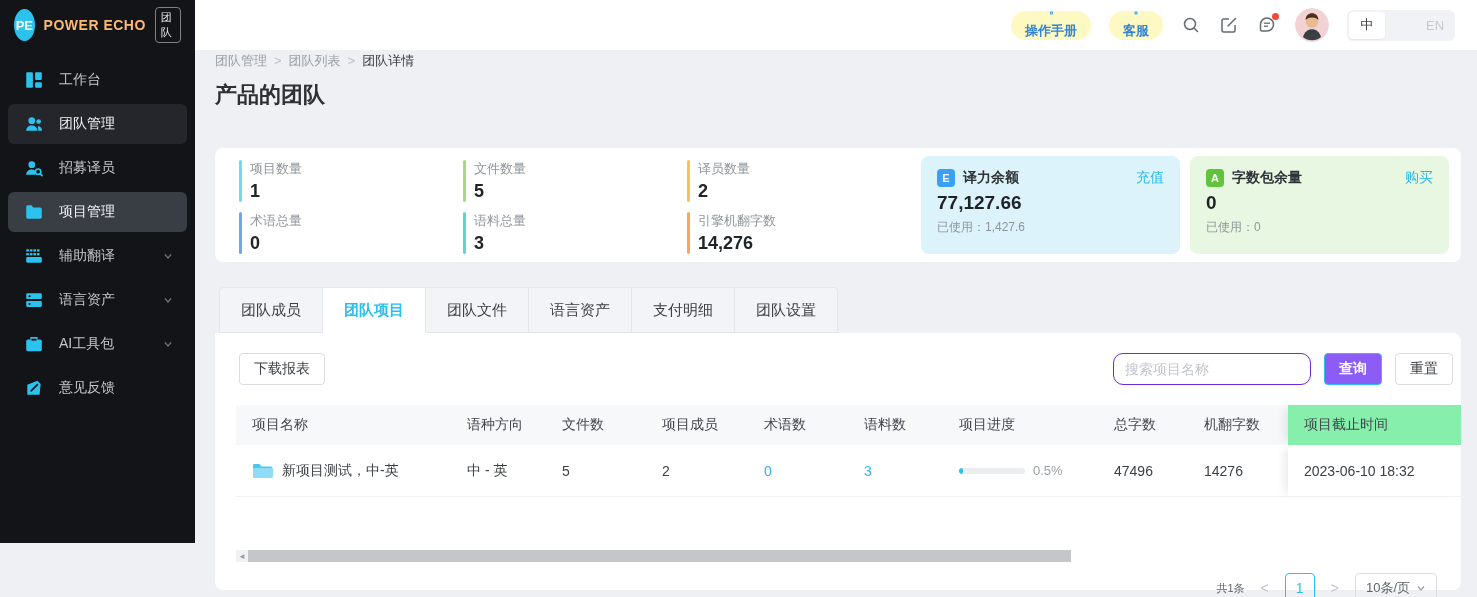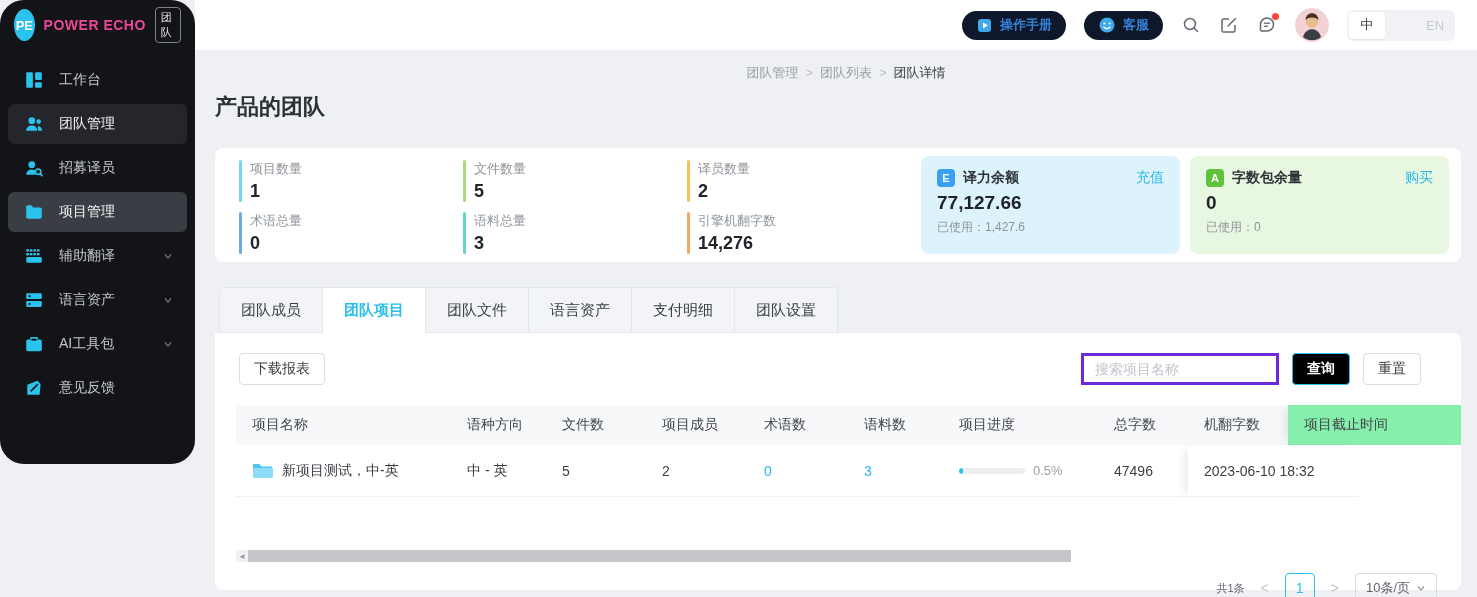--- a/index.html
+++ b/index.html
@@ -1,49 +1,49 @@
 <!DOCTYPE html>
 <html><head>
 <meta charset="utf-8">
 <style>
   * { margin:0; padding:0; box-sizing:border-box; }
   html,body { width:1477px; height:597px; }
   body { font-family:"Liberation Sans", sans-serif; background:#eef0f3; position:relative; overflow:hidden; color:#33373c; }
 
   
-  .sidebar { position:absolute; left:0; top:0; width:195px; height:464px; background:#131417; z-index:5;border-radius:24px; }
+  .sidebar { position:absolute; left:0; top:0; width:195px; height:543px; background:#131417; z-index:5; }
   .logo-row { display:flex; align-items:center; gap:9px; padding:9px 14px; height:50px; }
   .logo-circle { width:32px; height:32px; border-radius:50%; background:#2bc3ee; color:#fff; font-weight:bold; font-size:13px; display:flex; align-items:center; justify-content:center; }
-  .brand-name { color:#ec4899; font-weight:bold; font-size:14px; letter-spacing:.5px; white-space:nowrap; }
+  .brand-name { color:#fdba74; font-weight:bold; font-size:14px; letter-spacing:.5px; white-space:nowrap; }
   .brand-badge { border:1px solid #7d8187; border-radius:4px; color:#e8e9eb; font-size:11px; padding:2px 5px; }
   .menu { padding:10px 8px 0 8px; }
   .menu-item { display:flex; align-items:center; height:40px; margin-bottom:4px; border-radius:6px; padding:0 12px 0 16px; cursor:pointer; }
   .menu-item .mi-icon { width:20px; height:20px; margin-right:15px; flex:0 0 auto; }
   .menu-item .mi-label { color:#c3c6ca; font-size:14px; flex:1; }
   .menu-item.selected { background:#24262b; }
   .menu-item.selected .mi-label { color:#f2f3f5; }
   .menu-item.hovered { background:#393d44; }
   .menu-item.hovered .mi-label { color:#f2f3f5; }
   .mi-chevron { width:14px; height:14px; opacity:.8; }
 
   
   .topbar { position:absolute; left:195px; top:0; width:1282px; height:50px; background:#fff; display:flex; align-items:center; justify-content:flex-end; gap:18px; padding-right:22px; z-index:4; }
-  .pill { display:flex; align-items:center; gap:7px; background:#0f172a; border-radius:15px; height:29px; padding:0 14px; cursor:pointer; }
+  .pill { display:flex; align-items:center; gap:7px; background:#fef9c3; border-radius:15px; height:29px; padding:0 14px; cursor:pointer;flex-direction:column; }
   .pill-label { color:#3583d6; font-size:13px; font-weight:bold; }
   .icon-btn { width:20px; height:20px; cursor:pointer; position:relative; }
   .red-dot { position:absolute; right:-2px; top:-2px; width:7px; height:7px; border-radius:50%; background:#f5483b; }
   .avatar { width:34px; height:34px; border-radius:50%; overflow:hidden; cursor:pointer; }
   .lang-toggle { display:flex; background:#f1f2f5; border-radius:6px; padding:2px; }
   .lang-seg { width:36px; height:27px; display:flex; align-items:center; justify-content:center; font-size:13px; border-radius:4px; cursor:pointer; }
   .lang-zh { background:#fff; color:#3a3e44; box-shadow:0 1px 2px rgba(0,0,0,.06); }
   .lang-en { color:#c6cad0;margin-left:32px; }
 
   
   .content { position:absolute; left:195px; top:50px; width:1282px; height:547px; }
-  .breadcrumb { padding:14px 0 0 20px; font-size:13px; color:#9aa0a6;text-align:center; }
+  .breadcrumb { padding:2px 0 0 20px; font-size:13px; color:#9aa0a6; }
   .breadcrumb .sep { margin:0 7px; color:#b9bec4; }
   .breadcrumb .crumb-last { color:#3c4046; }
   .page-title { padding:10px 0 0 20px; font-size:22px; font-weight:600; color:#2d3136; }
 
   .stats-card { position:absolute; left:20px; top:98px; width:1246px; height:114px; background:#fff; border-radius:8px; display:flex; align-items:center; padding:0 12px 0 24px; }
   .stats-grid { display:grid; grid-template-columns:224px 224px 224px; grid-template-rows:1fr 1fr; row-gap:10px; flex:0 0 672px; height:90px; }
   .stat { display:flex; }
   .stat-bar { width:3px; border-radius:2px; margin-right:8px; }
   .stat-label { font-size:13px; color:#8f959b; }
   .stat-value { font-size:18px; font-weight:bold; color:#212529; margin-top:3px; }
@@ -58,26 +58,26 @@
   .bc-used { font-size:12px; color:#8f959b; margin-top:5px; }
 
   
   .tabs { position:absolute; left:24px; top:237px; display:flex; }
   .tab { height:46px; padding:0 21px; display:flex; align-items:center; font-size:15px; color:#3c4046; background:#f2f4f7; border:1px solid #e4e7ea; border-left:none; cursor:pointer; }
   .tab:first-child { border-left:1px solid #e4e7ea; border-top-left-radius:4px; }
   .tab:last-child { border-top-right-radius:4px; }
   .tab.active { background:#fff; border-bottom-color:#fff; color:#2bbfec; font-weight:600; }
 
   .panel { position:absolute; left:20px; top:283px; width:1246px; height:257px; background:#fff; border-radius:0 8px 8px 8px; }
-  .toolbar { display:flex; align-items:center; padding:20px 40px 0 24px; }
+  .toolbar { display:flex; align-items:center; padding:20px 8px 0 24px; }
   .btn { height:32px; border:1px solid #d9dce0; border-radius:4px; background:#fff; font-size:14px; color:#3c4046; padding:0 14px; display:flex; align-items:center; cursor:pointer; font-family:inherit; }
   .toolbar-right { margin-left:auto; display:flex; align-items:center; gap:13px; }
-  .search-input { width:198px; height:32px; border:3px solid #6d28d9; border-radius:0; font-size:14px; padding:0 11px; color:#3c4046; font-family:inherit; outline:none; }
+  .search-input { width:198px; height:32px; border:1px solid #6d28d9; border-radius:10px; font-size:14px; padding:0 11px; color:#3c4046; font-family:inherit; outline:none; }
   .search-input::placeholder { color:#c0c4cb; }
-  .btn-primary { background:#000000; border-color:#2bc0ec; color:#fff; font-weight:600; }
+  .btn-primary { background:#8b5cf6; border-color:#2bc0ec; color:#fff; font-weight:600; }
 
   
   .table { position:absolute; left:21px; top:72px; width:1225px; }
   .t-row { display:flex; }
   .t-cell { padding:0 8px 0 16px; display:flex; align-items:center; font-size:14px; }
   .c0{width:215px;} .c1{width:95px;} .c2{width:100px;} .c3{width:102px;} .c4{width:100px;}
   .c5{width:95px;} .c6{width:155px;} .c7{width:90px;} .c8{width:100px;} .c9{width:173px;}
   .t-head .t-cell { height:40px; background:#f7f8fa; color:#43474d; }
   .t-head .c9 { background:#86efac; box-shadow:-8px 0 8px -4px rgba(0,0,0,.08); }
   .t-body .t-cell { height:52px; background:#fff; border-bottom:1px solid #f0f1f3; color:#3c4046; }
@@ -377,20 +377,21 @@
         <div class="t-cell c5">
             <span class="cell-link">3</span>
           </div>
         <div class="t-cell c6">
           <div class="progress-track">
               <div class="progress-fill"></div>
             </div>
           <span class="progress-pct">0.5%</span>
         </div>
         <div class="t-cell c7">47496</div>
+        <div class="t-cell c8">14276</div>
         <div class="t-cell c9">2023-06-10 18:32</div>
       </div>
     </div>
 
     <div class="hscrollbar">
       <div class="hs-arrow">◄</div>
       <div class="hs-thumb"></div>
     </div>
 
     <div class="pagination">

